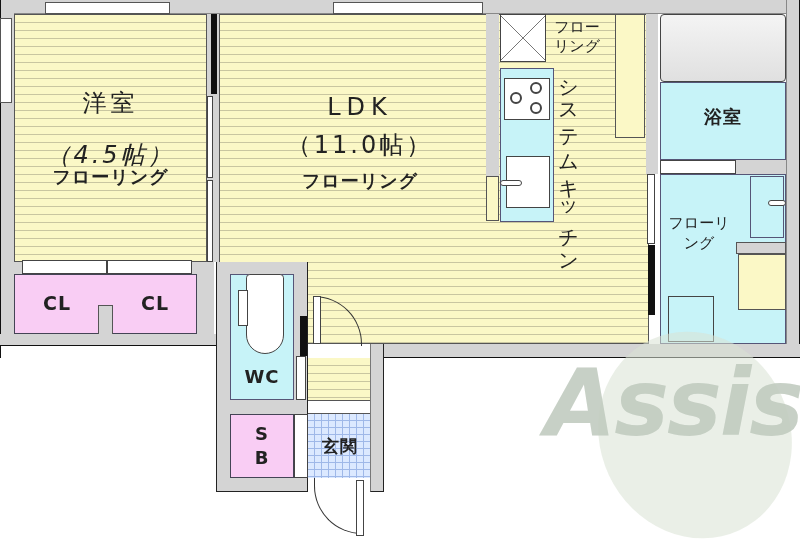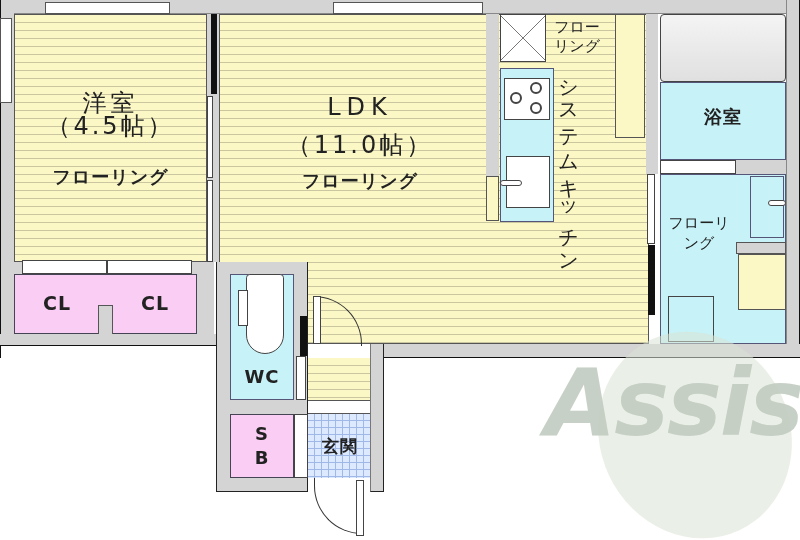--- a/index.html
+++ b/index.html
@@ -49,21 +49,21 @@
 <div class="abs wall" style="left:0;top:0;width:14px;height:345px;"></div>
 <div class="abs wall" style="left:786px;top:0;width:14px;height:358px;border-left:1px solid #888;"></div>
 <div class="abs" style="left:0;top:0;width:800px;height:358px;border:1.5px solid #111;border-top:none;border-bottom:none;"></div>
 
 <div class="abs window" style="left:45px;top:2px;width:125px;height:12px;"></div>
 <div class="abs window" style="left:333px;top:2px;width:150px;height:12px;"></div>
 <div class="abs window" style="left:0;top:18px;width:12px;height:85px;"></div>
 
 <div class="abs floor" style="left:14px;top:14px;width:193px;height:248px;border:1px solid #555;"></div>
 <div class="lbl lbl-big" style="left:14px;top:88px;width:193px;">洋室</div>
-<div class="lbl lbl-big" style="left:14px;top:111px;width:193px;letter-spacing:3px;">（4.5帖）</div>
+<div class="lbl lbl-big" style="left:14px;top:140px;width:193px;letter-spacing:3px;font-style:italic;">（4.5帖）</div>
 <div class="lbl lbl-mid" style="left:14px;top:166px;width:193px;">フローリング</div>
 
 <div class="abs wall" style="left:207px;top:14px;width:12px;height:248px;"></div>
 <div class="abs black" style="left:211px;top:14px;width:6px;height:80px;"></div>
 <div class="abs white" style="left:207px;top:96px;width:6px;height:82px;"></div>
 <div class="abs white" style="left:207px;top:180px;width:6px;height:82px;"></div>
 
 <div class="abs wall" style="left:14px;top:262px;width:200px;height:84px;"></div>
 <div class="abs white" style="left:22px;top:260px;width:85px;height:14px;"></div>
 <div class="abs white" style="left:107px;top:260px;width:85px;height:14px;"></div>

